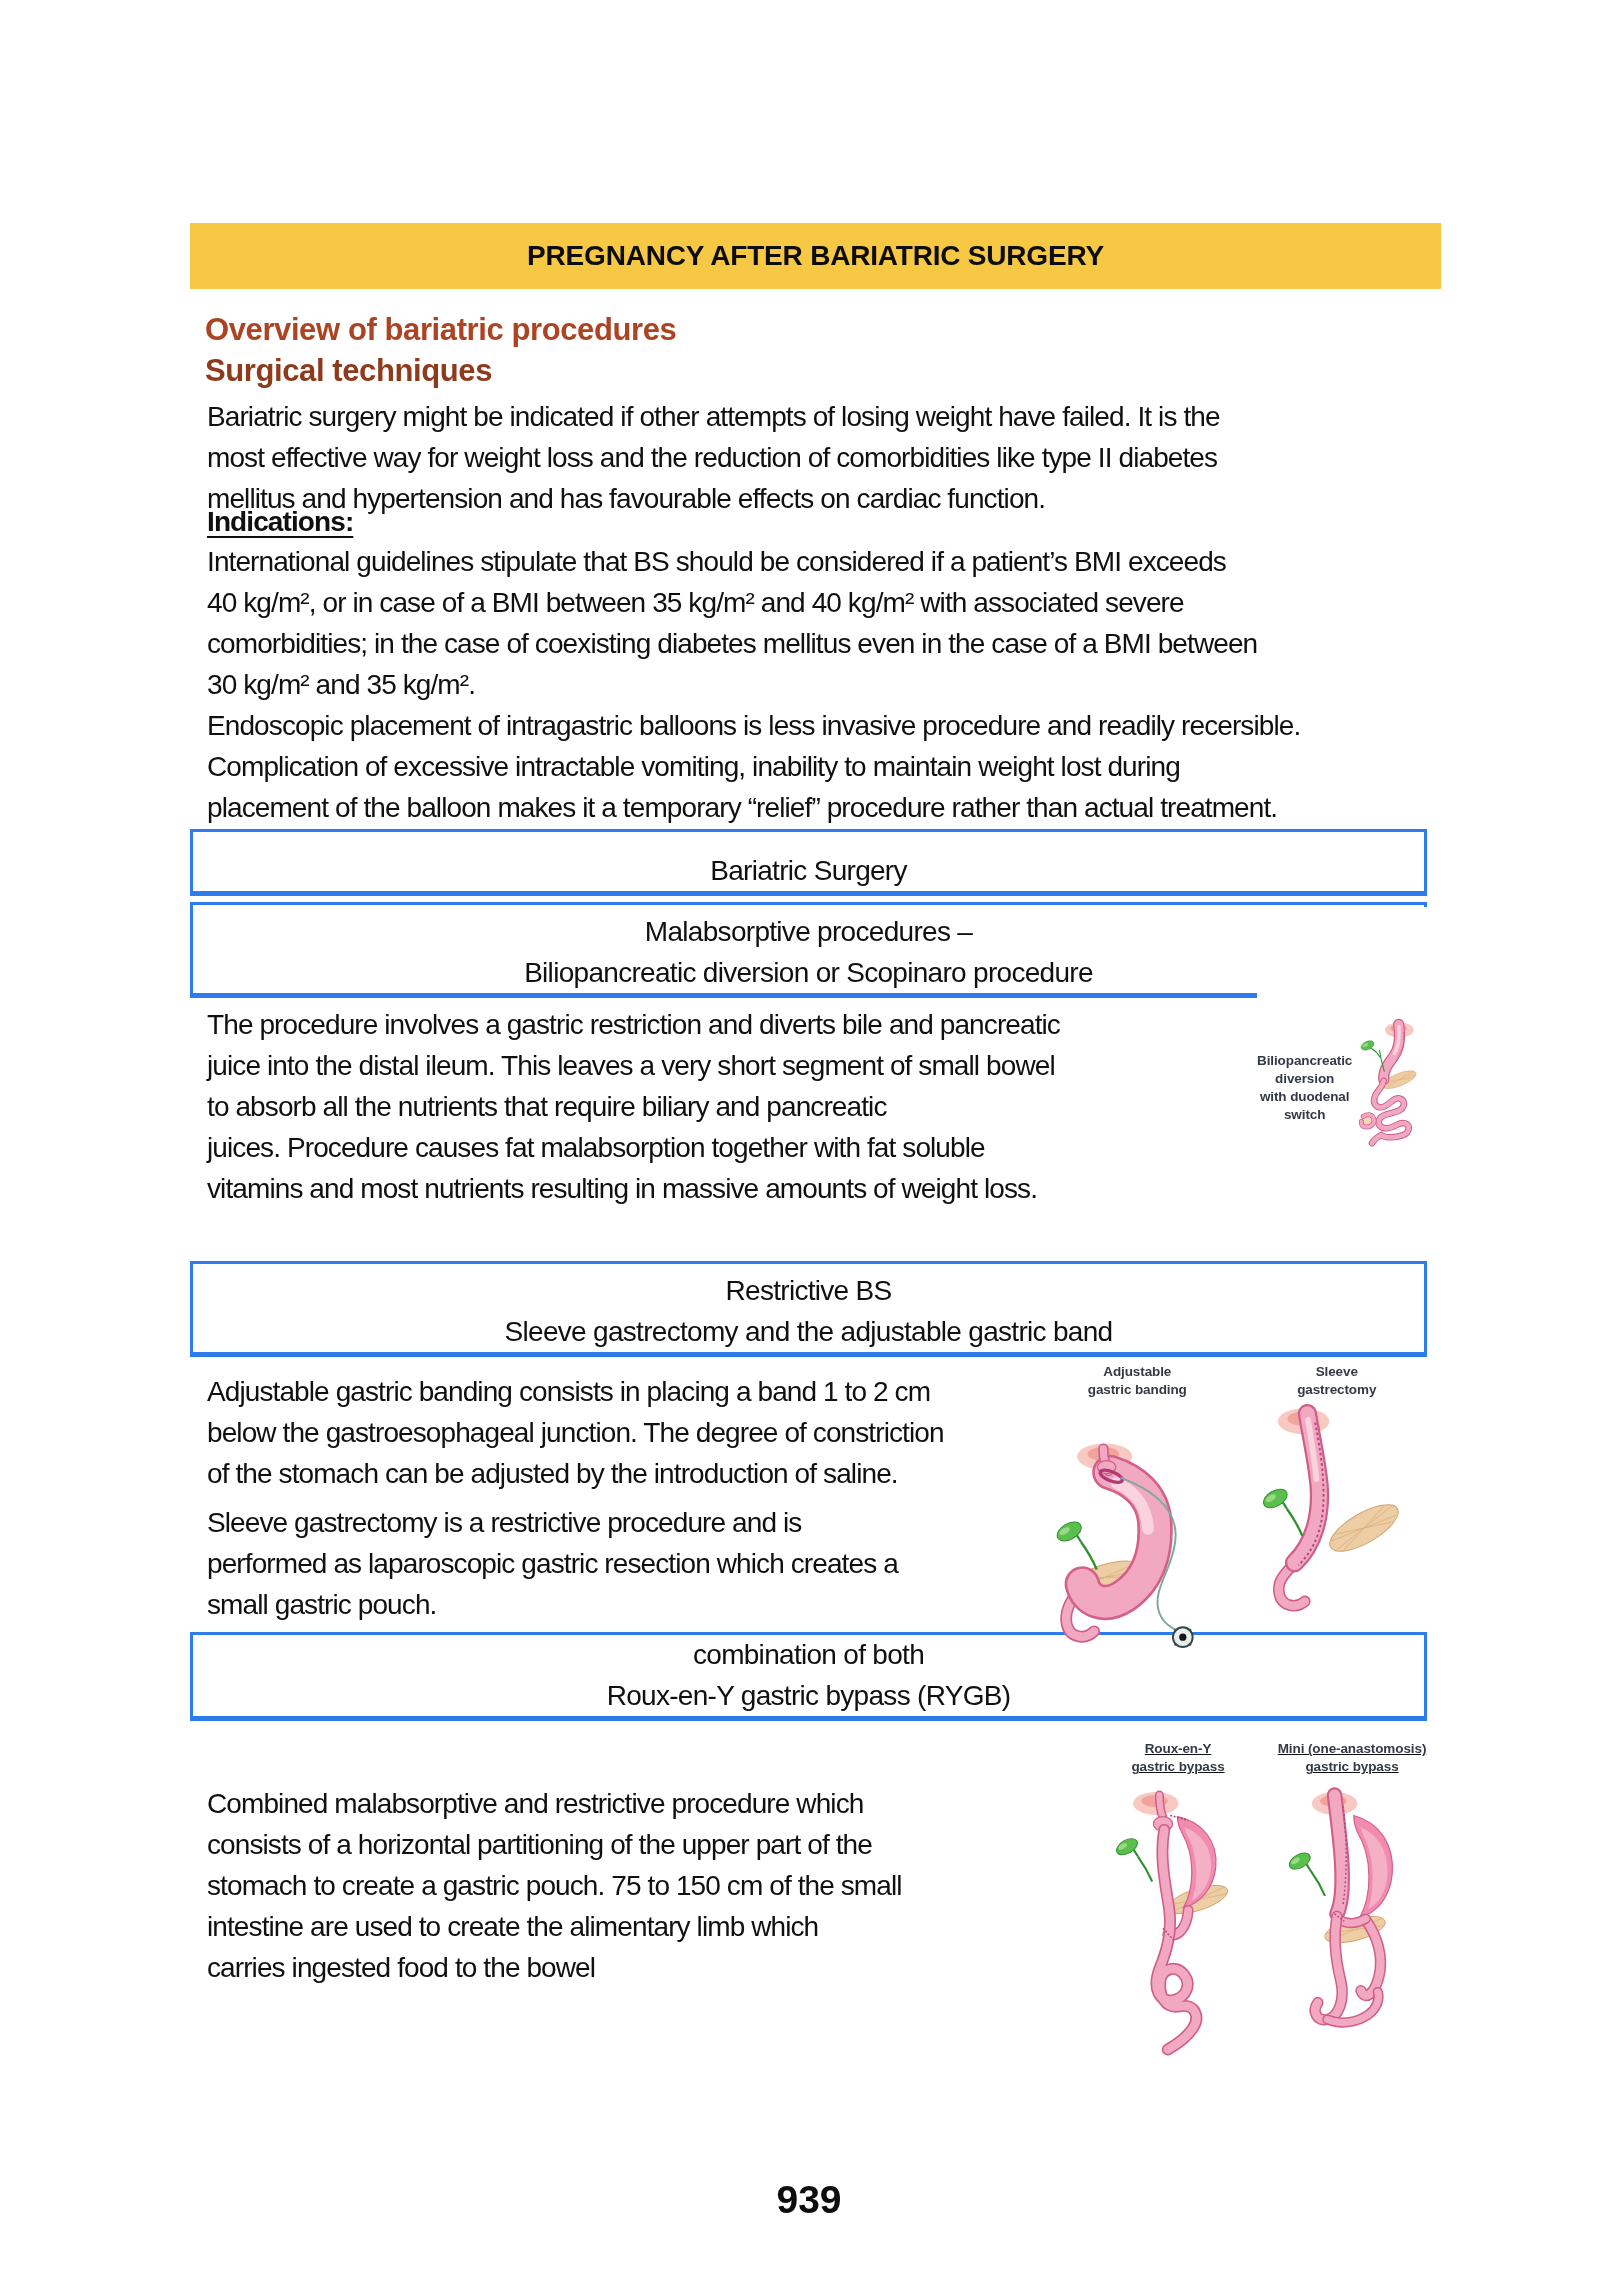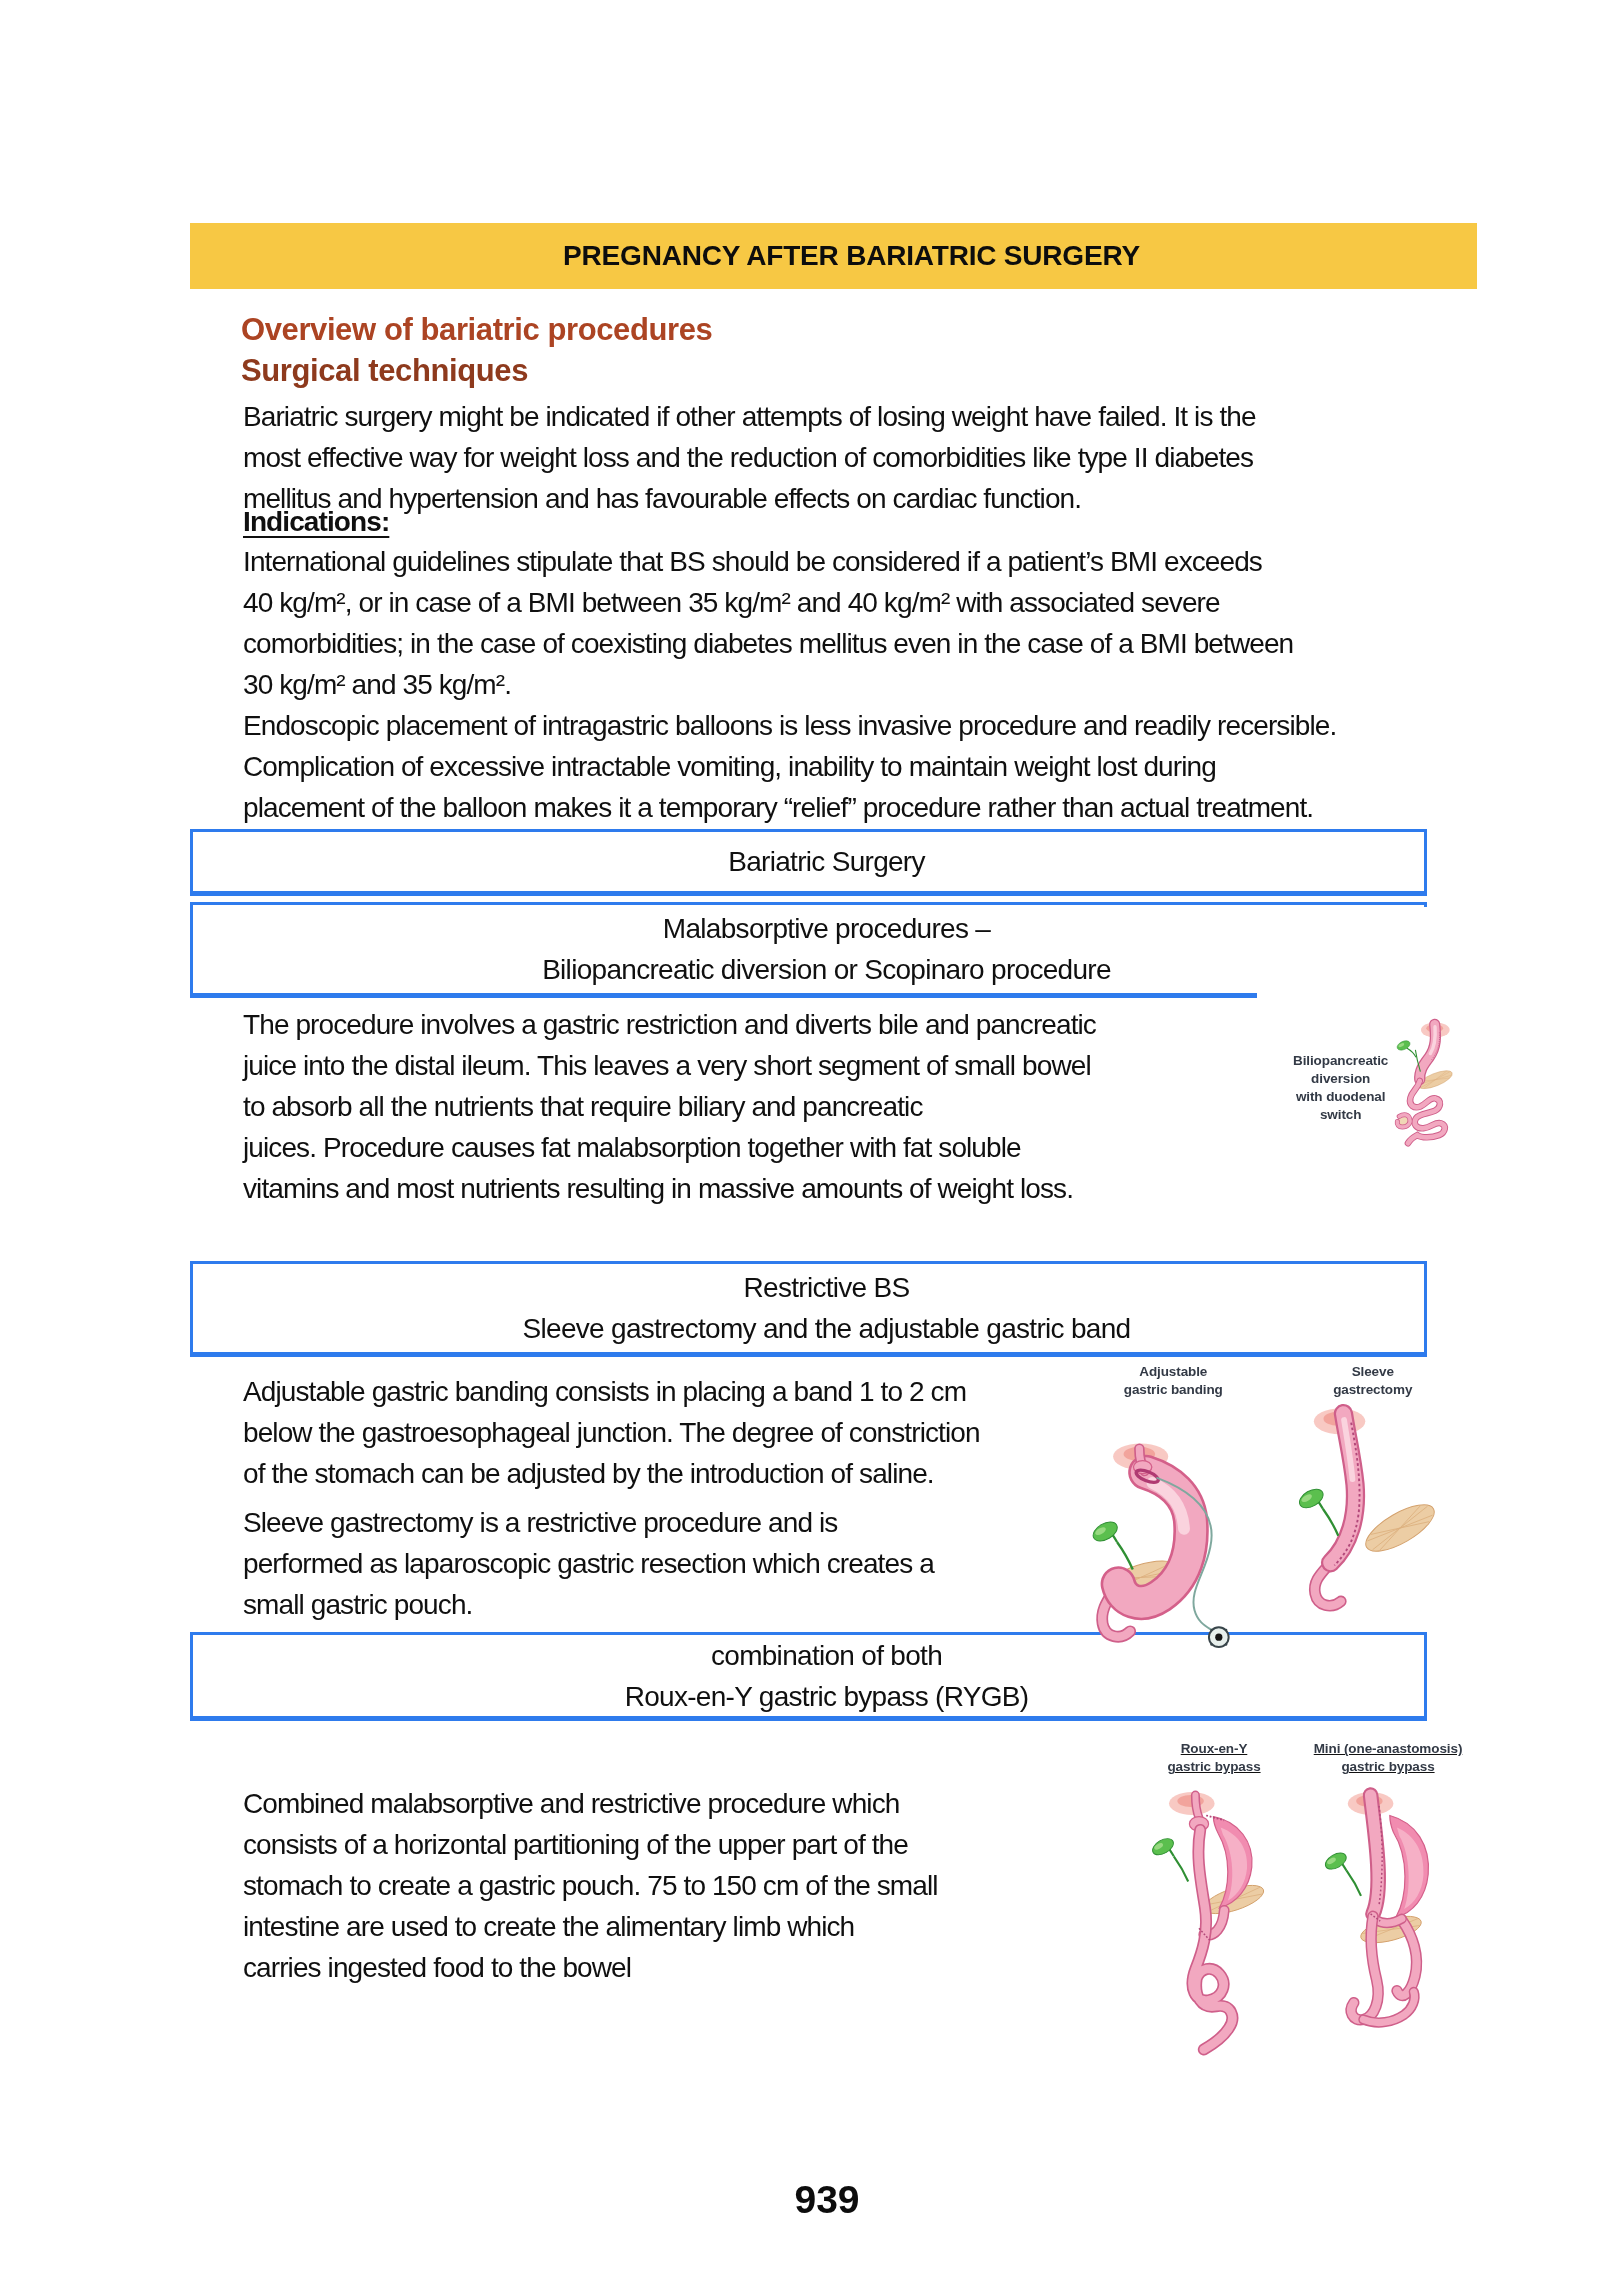--- a/index.html
+++ b/index.html
@@ -4,21 +4,21 @@
 <style>
   html,body{margin:0;padding:0;background:#e8e8e8;}
   .page{
     position:relative;
     width:1618px;height:2273px;
     background:#ffffff;
     font-family:"Liberation Sans",sans-serif;
     color:#111;
     overflow:hidden;
   }
-  .abs{position:absolute;padding-left:36px;}
+  .abs{position:absolute;}
   .ml{white-space:pre-line;}
   
   .banner{
     left:190px;top:223px;width:1251px;height:66px;
     background:#F7C844;
     display:flex;align-items:center;justify-content:center;
   }
   .banner-title{
     font-size:28px;font-weight:bold;letter-spacing:-0.2px;color:#0d0d0d;
   }
@@ -38,21 +38,21 @@
   .p-indications{top:541px;}
   .p-endoscopic{top:705px;}
   .p-malabsorptive{top:1004px;width:1070px;}
   .p-banding{top:1371px;width:856px;}
   .p-sleeve{top:1502px;width:856px;}
   .p-combined{top:1783px;width:927px;}
   
   .bluebox{
     left:190px;width:1237px;box-sizing:border-box;
     border:3.6px solid #2E7BED;border-bottom-width:5.7px;
-    display:flex;align-items:center;justify-content:center;text-align:center;
+    display:flex;align-items:flex-end;justify-content:center;text-align:center;
     font-size:28px;letter-spacing:-0.7px;line-height:41px;color:#101010;
     background:#ffffff;z-index:1;
   }
   .box-bariatric{top:829px;height:67px;}
   .box-malabsorptive{top:902px;height:96px;}
   .box-restrictive{top:1261px;height:96px;}
   .box-combined{top:1632px;height:89px;}
   
   .figure{background:#ffffff;z-index:2;}
   .fig-label{

